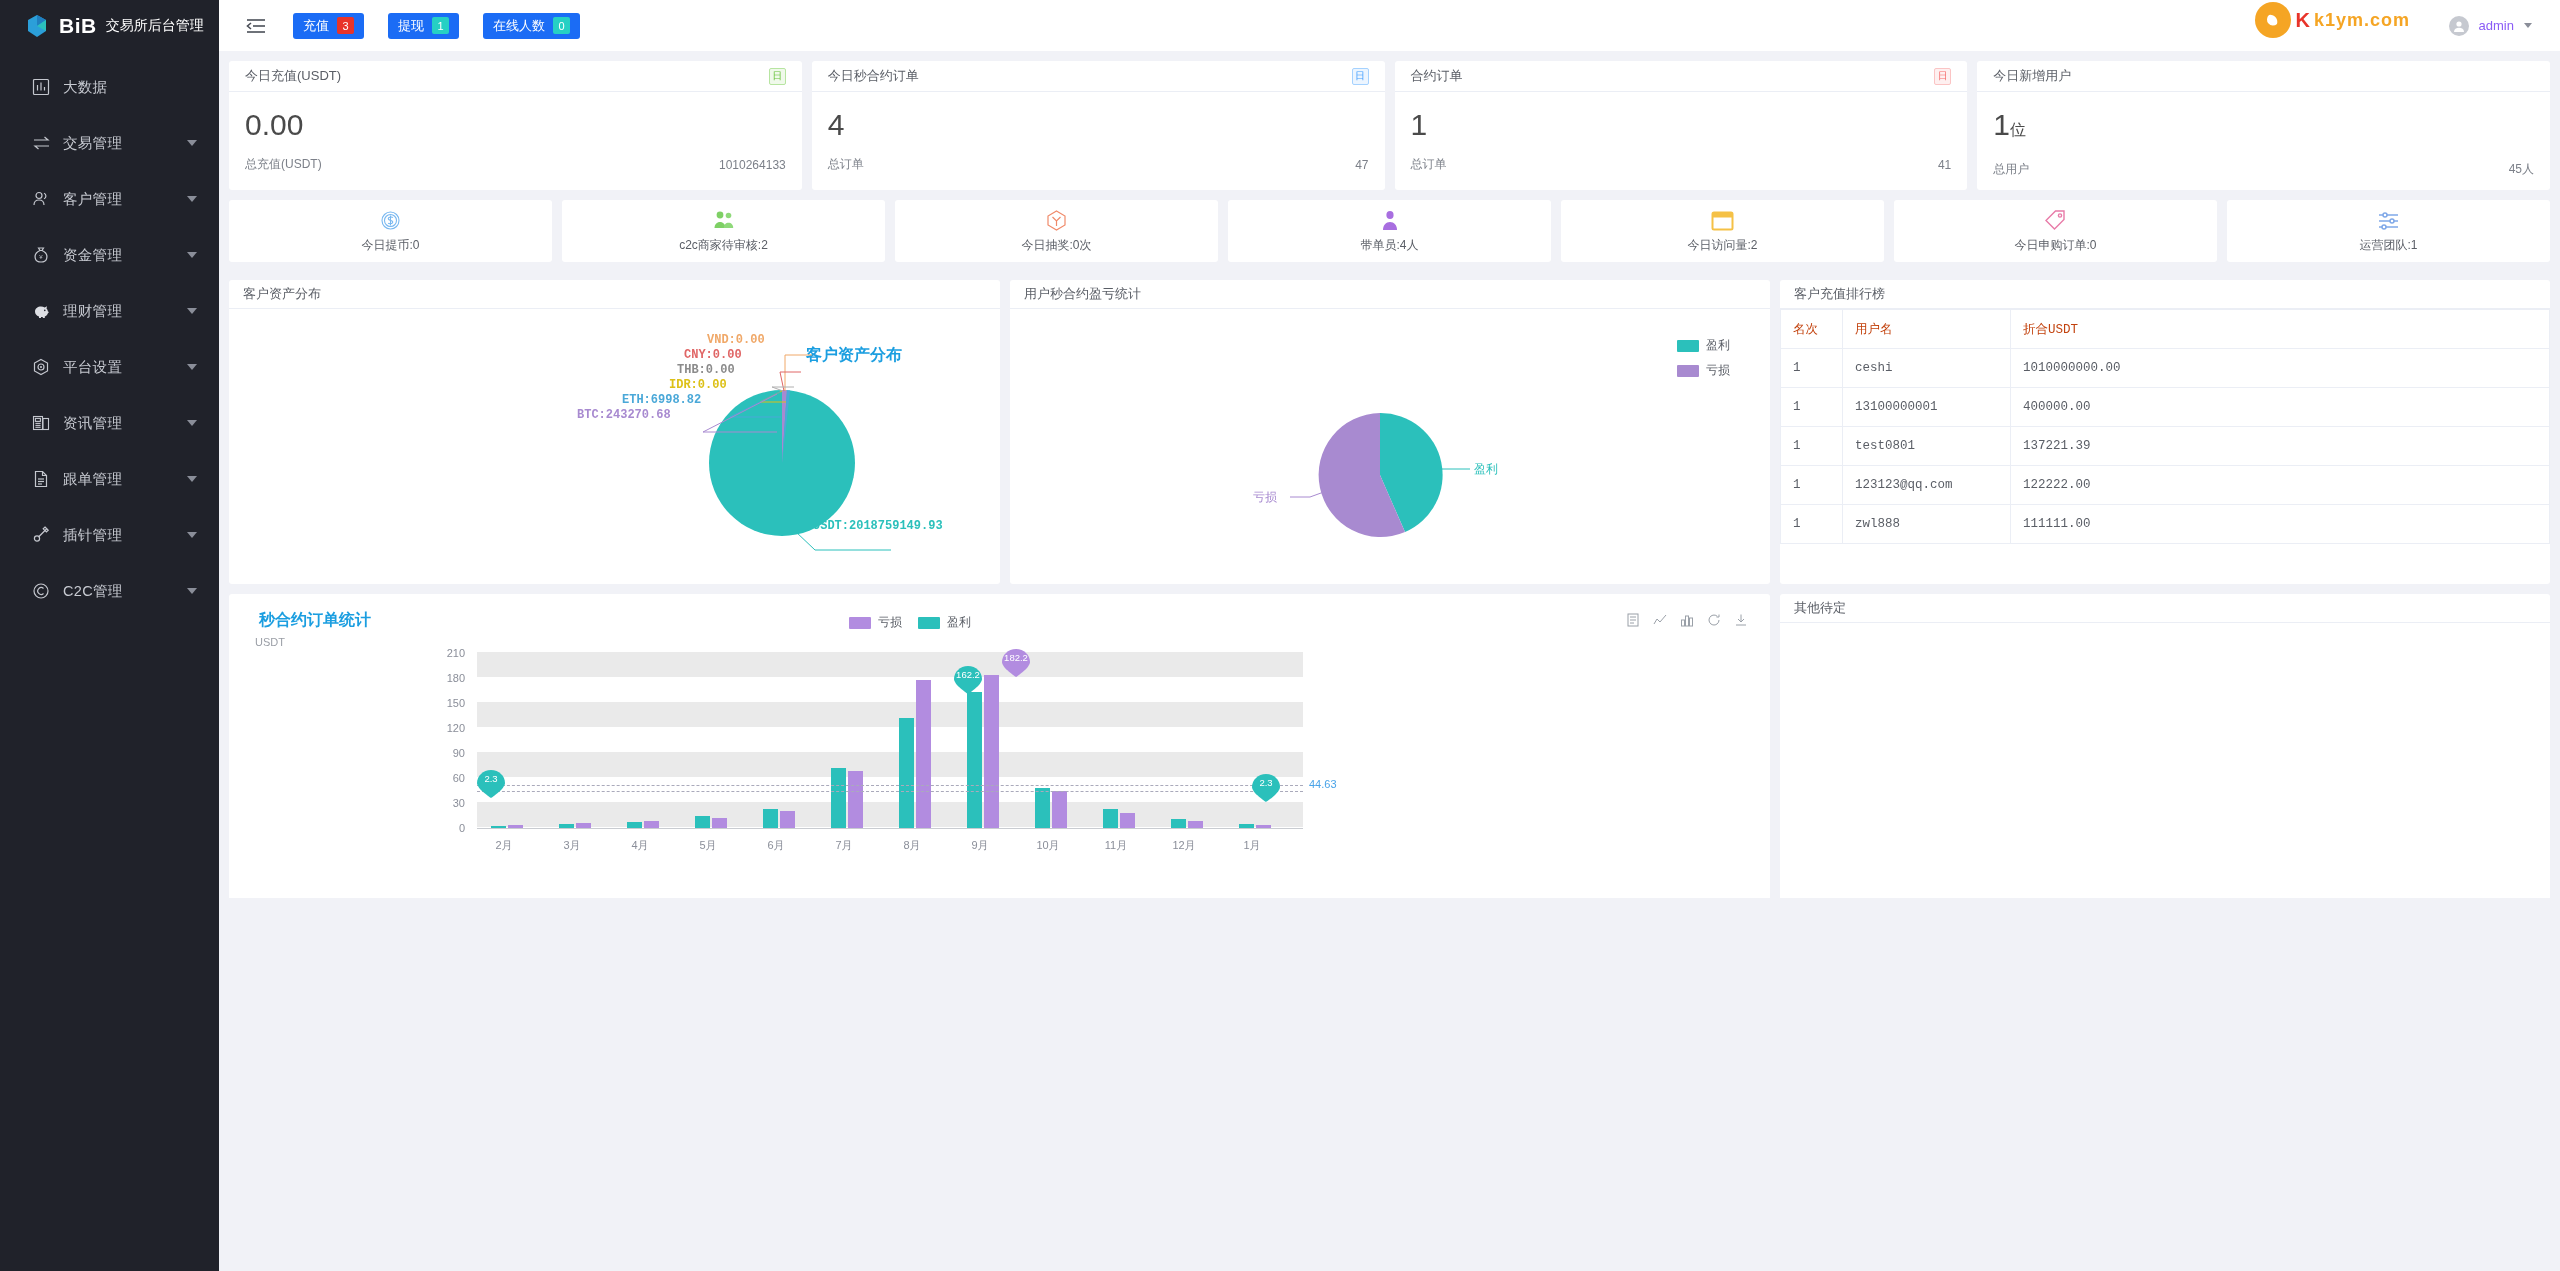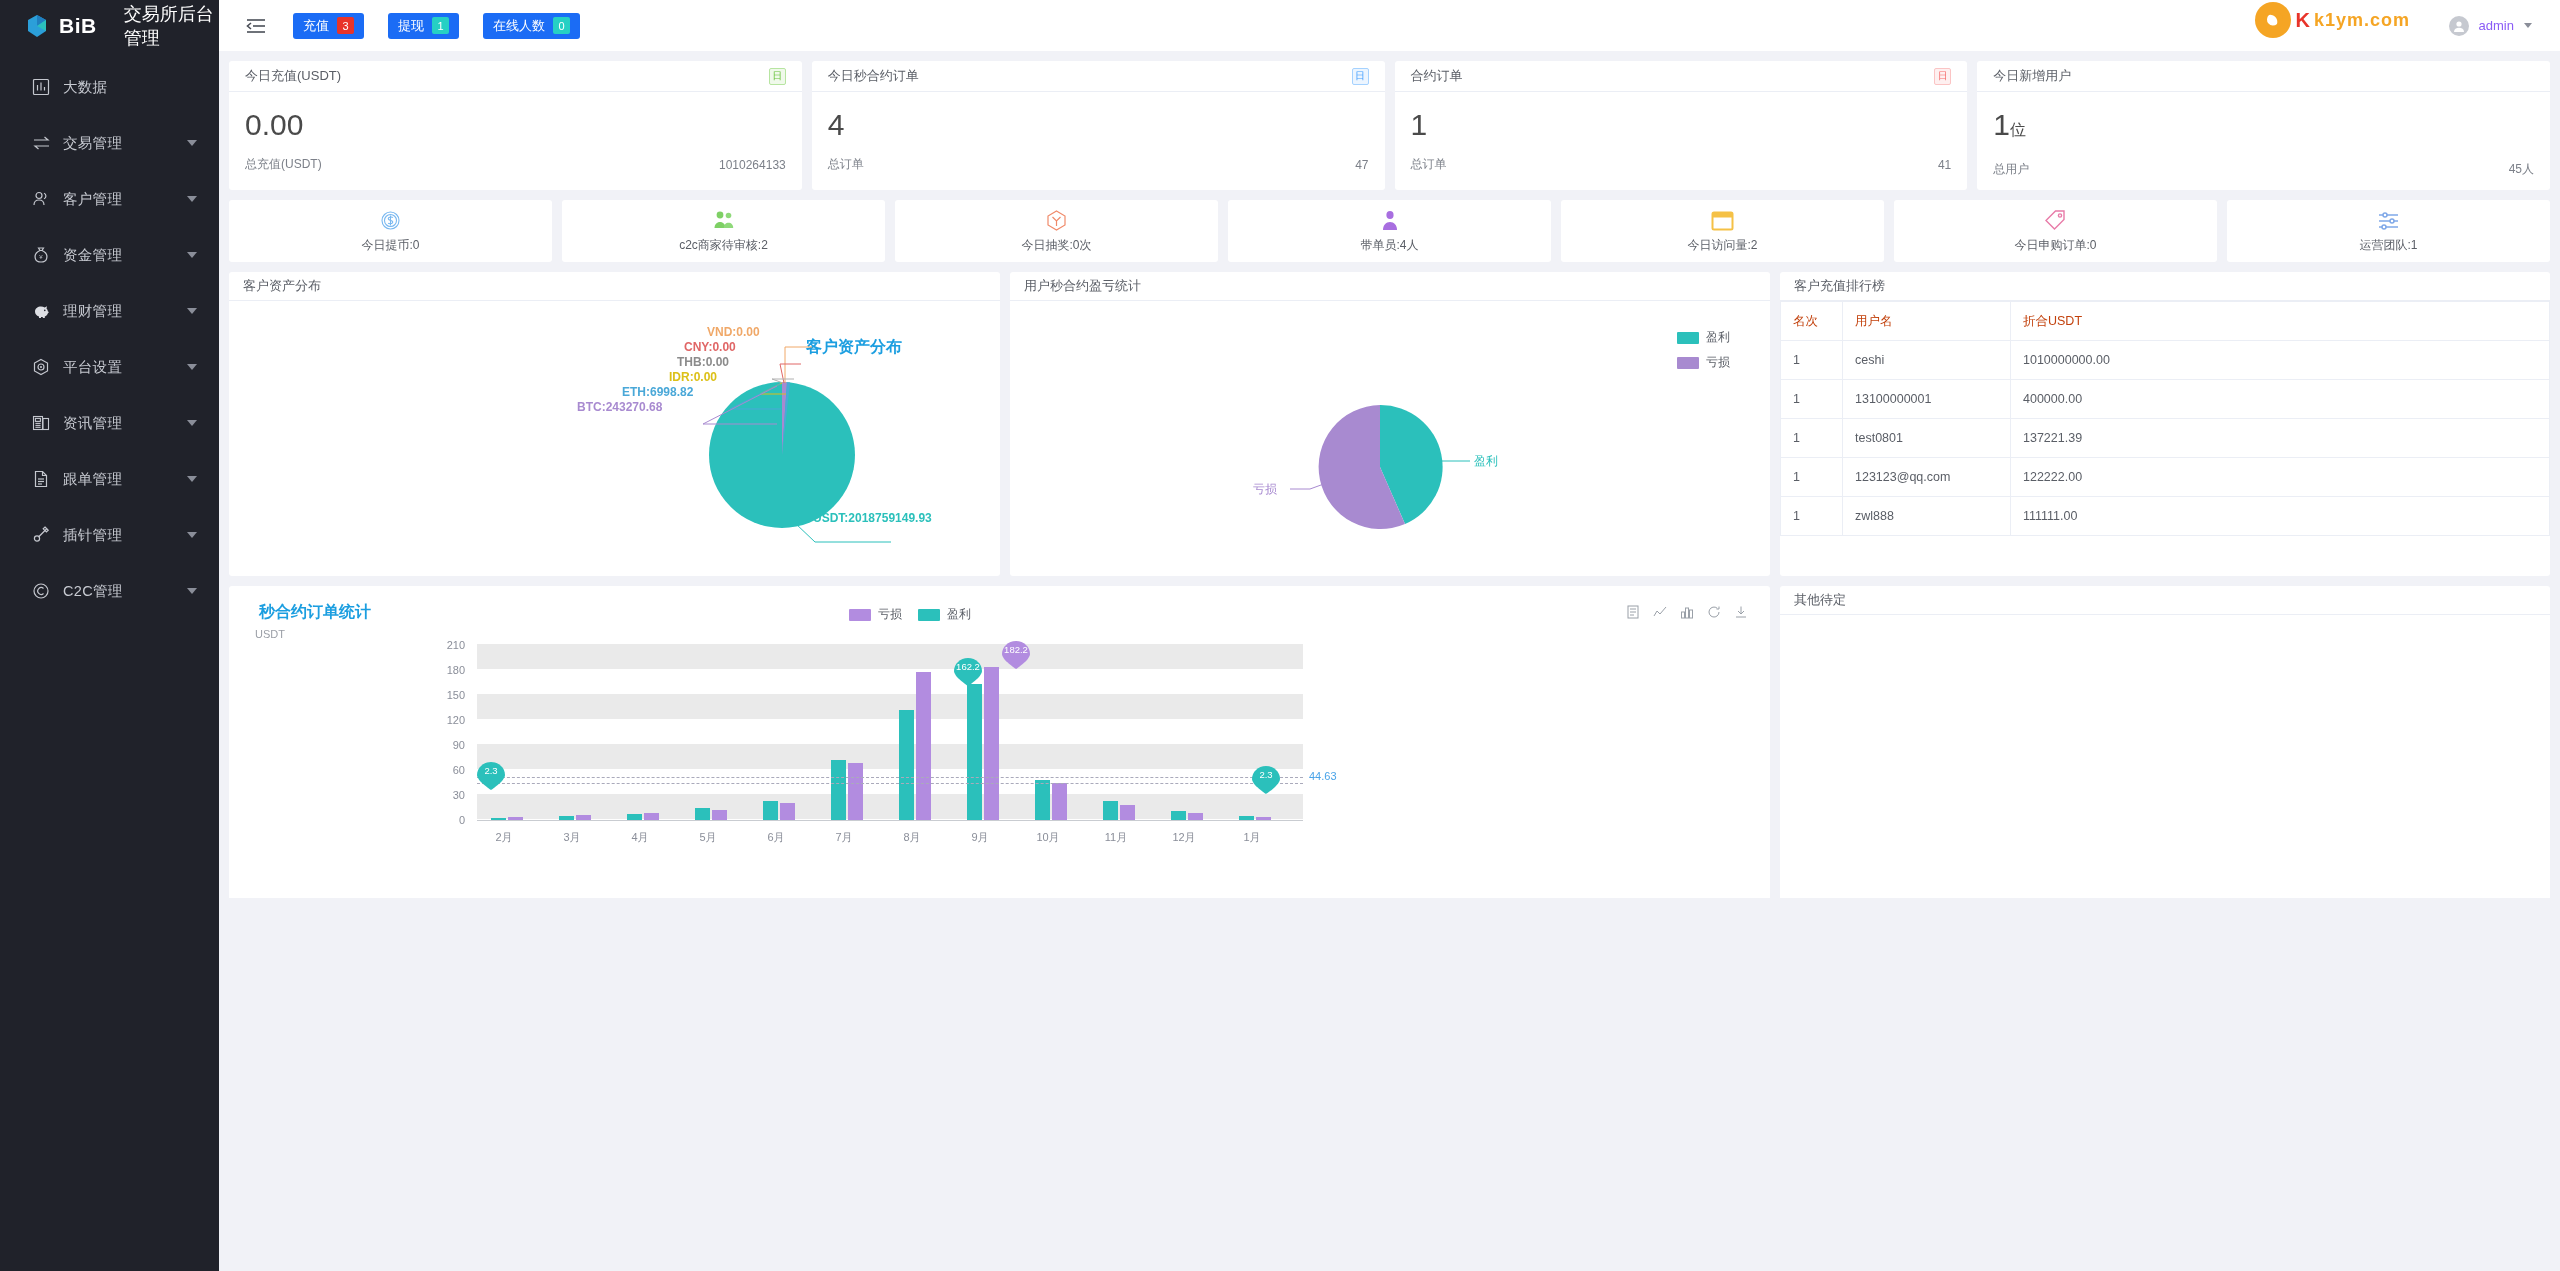--- a/index.html
+++ b/index.html
@@ -9,21 +9,21 @@
     background:#f1f2f7; color:#5a5e66; font-size:13px;
   }
   .app { display:flex; width:2560px; height:898px; }
 
   
   .sidebar { width:219px; background:#20222a; flex:0 0 219px; height:1271px; }
   .brand { height:51px; display:flex; align-items:center; padding-left:24px; gap:9px; }
   .brand-logo { width:26px; height:26px; position:relative; }
   .brand-logo svg { display:block; }
   .brand-name { color:#fff; font-size:21px; font-weight:bold; letter-spacing:.5px; }
-  .brand-sub { color:#fff; font-size:18px; margin-left:18px; }
+  .brand-sub { color:#fff; font-size:14px; margin-left:0; }
   .menu { padding-top:8px; }
   .menu-item { height:56px; display:flex; align-items:center; padding:0 22px 0 30px; cursor:pointer; color:#b9bcc4; }
   .mi-icon { width:22px; height:22px; flex:0 0 22px; display:flex; align-items:center; justify-content:center; color:#c4c7ce; }
   .mi-label { margin-left:11px; font-size:14.5px; flex:1; color:#c7cad1; letter-spacing:.3px; }
   .mi-caret { width:0;height:0;border-left:5px solid transparent;border-right:5px solid transparent;border-top:6px solid #8a8e99; }
 
   
   .main { flex:1; display:flex; flex-direction:column; min-width:0; }
   .topbar { height:51px; background:#fff; display:flex; align-items:center; padding:0 18px 0 24px; gap:0; position:relative; }
   .hamb { width:26px;height:26px; display:flex;align-items:center;justify-content:center; cursor:pointer; margin-right:24px;}
@@ -62,21 +62,21 @@
                padding:4px 16px 12px 16px; font-size:12px; color:#7c8089; }
 
   
   .shortcuts { display:flex; gap:10px; margin-top:10px; }
   .shortcut { flex:1; background:#fff; border-radius:3px; height:62px;
               display:flex; flex-direction:column; align-items:center; justify-content:center; gap:4px; cursor:pointer; }
   .sc-icon { height:25px; display:flex; align-items:center; justify-content:center; }
   .sc-label { font-size:12px; color:#5a5e66; }
 
   
-  .mid { display:flex; gap:10px; margin-top:10px; }
+  .mid { display:flex; gap:10px; margin-top:18px;font-family:Liberation Mono, monospace; }
   .panel { background:#fff; border-radius:3px; }
   .panel-head { height:29px; display:flex; align-items:center; padding:0 14px; font-size:13px;
                 color:#5a5e66; border-bottom:1px solid #ebeef5; }
   .p-assets { flex:0 0 771px; height:304px; }
   .p-profit { flex:0 0 760px; height:304px; }
   .p-rank   { flex:1; height:304px; }
   .chart-area { position:relative; width:100%; height:274px; }
 
   
   .pie-lbl { position:absolute; font-size:12px; font-weight:bold; white-space:nowrap; }

